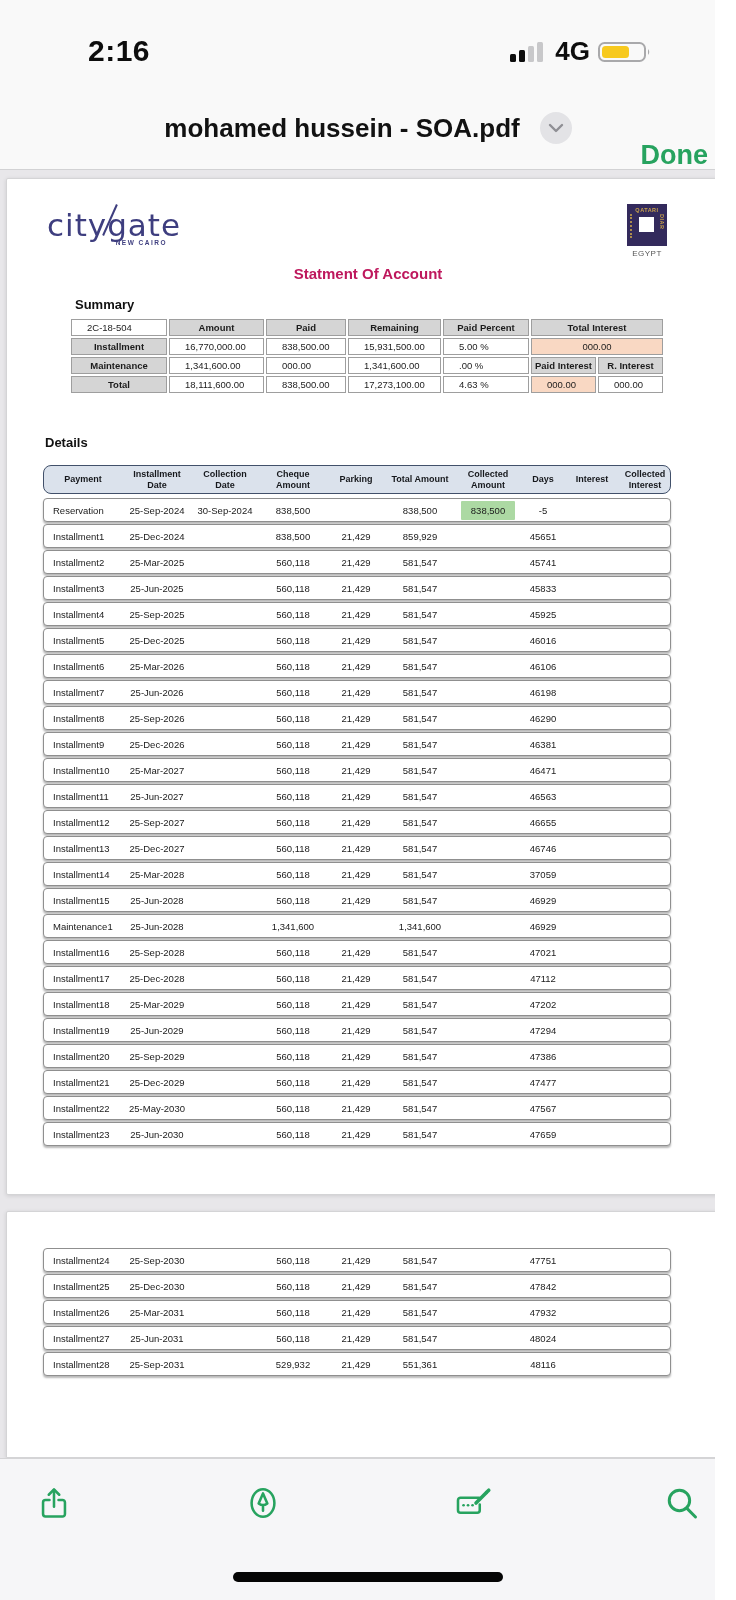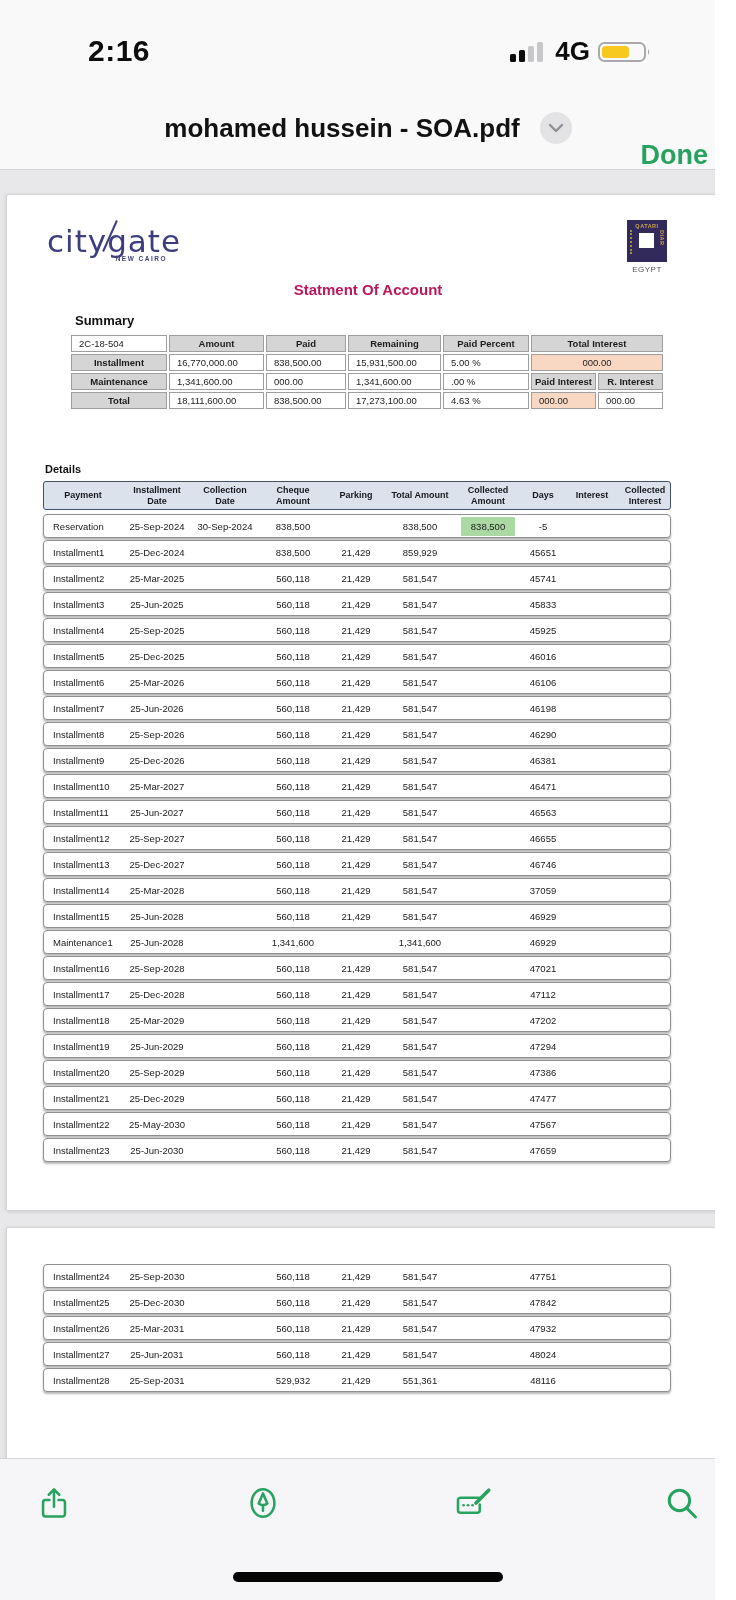--- a/index.html
+++ b/index.html
@@ -11,21 +11,21 @@
   .topbar { position:absolute; top:0; left:0; width:736px; height:170px; background:#f9f9f9; border-bottom:1px solid #d2d2d4; z-index:5; }
   .time { position:absolute; left:88px; top:34px; font-size:30px; font-weight:700; color:#0d0d0d; letter-spacing:0.5px; }
   .status-right { position:absolute; right:84px; top:36px; display:flex; align-items:center; gap:8px; }
   .net-label { font-size:26px; font-weight:600; color:#0d0d0d; }
   .navrow { position:absolute; top:96px; left:0; width:736px; height:64px; display:flex; align-items:center; justify-content:center; gap:20px; }
   .doc-title { font-size:26px; font-weight:700; color:#121212; }
   .chev-circle { width:32px; height:32px; border-radius:50%; background:#e3e3e6; display:flex; align-items:center; justify-content:center; }
   .done-btn { position:absolute; right:28px; top:100px; font-size:27px; font-weight:700; color:#27a35f; background:none; border:0; cursor:pointer;margin-top:40px; }
 
   
-  .page { position:absolute; left:6px; width:724px; background:#ffffff; border:1px solid #d4d4d6; box-shadow:0 1px 4px rgba(0,0,0,0.12);margin-top:16px; }
+  .page { position:absolute; left:6px; width:724px; background:#ffffff; border:1px solid #d4d4d6; box-shadow:0 1px 4px rgba(0,0,0,0.12); }
   .page1 { top:178px; height:1017px; border-radius:2px; }
   .page2 { top:1211px; height:247px; border-radius:2px 2px 0 0; }
 
   
   .brand { position:absolute; left:40px; top:28px; color:#3e3e7f; }
   .brand-text { font-family:"DejaVu Sans", sans-serif; font-size:31px; letter-spacing:1px; position:relative; }
   .brand-text::after { content:""; position:absolute; left:62px; top:-4px; width:2px; height:34px; background:#3e3e7f; transform:rotate(24deg); }
   .brand-sub { font-size:6.5px; letter-spacing:1.5px; text-align:right; margin-top:-4px; padding-right:14px; font-weight:700; }
   .qd { position:absolute; right:60px; top:25px; width:44px; text-align:center; }
   .qd-square { position:relative; width:40px; height:42px; background:#332a5c; margin:0 auto; }
@@ -35,28 +35,28 @@
   .qd-inner { position:absolute; top:13px; left:12px; width:15px; height:15px; background:#ffffff; }
   .qd-egypt { font-size:8px; color:#555; margin-top:3px; letter-spacing:0.5px; }
 
   .doc-heading { position:absolute; top:86px; left:0; width:100%; text-align:center; font-size:15px; font-weight:700; color:#be185d; font-family:Liberation Sans, sans-serif; }
 
   
   .sum-heading { position:absolute; top:118px; left:68px; font-size:13px; font-weight:700; color:#111; }
   .summary-grid { position:absolute; top:140px; left:64px; display:grid; grid-template-columns:96px 95px 80px 93px 86px 65px 65px; grid-auto-rows:17px; gap:2px; }
   .scell { border:1px solid #9e9e9e; background:#fff; display:flex; align-items:center; justify-content:center; font-size:9.5px; color:#1c1c1c; overflow:hidden; white-space:nowrap; }
   .shdr { background:#d5d5d5; font-weight:700; }
-  .sval { justify-content:flex-start; padding-left:7px; }
+  .sval { justify-content:flex-start; padding-left:15px; }
   .speach { background:#f9d8c3; }
   .span2 { grid-column:span 2; }
 
   
-  .det-heading { position:absolute; top:268px; left:38px; font-size:11px; font-weight:700; color:#111; }
+  .det-heading { position:absolute; top:256px; left:38px; font-size:13px; font-weight:700; color:#111; }
   .dgrid { display:grid; grid-template-columns:78px 70px 66px 70px 56px 72px 64px 46px 52px 54px; align-items:center; }
-  .dheader { position:absolute; top:286px; left:36px; width:628px; height:29px; background:#dbe2ec; border:1px solid #41506a; border-radius:3px; font-size:9px; font-weight:700; color:#16181c; }
+  .dheader { position:absolute; top:286px; left:36px; width:628px; height:29px; background:#dbe2ec; border:1px solid #41506a; border-radius:8px; font-size:9px; font-weight:700; color:#16181c; }
   .dheader .dc { text-align:center; line-height:1.15; padding:0 3px; }
   .rows { position:absolute; left:36px; width:628px;border-radius:12px; }
   .rows-p1 { top:319px; }
   .rows-p2 { top:36px; }
   .drow { height:24px; margin-bottom:2px; background:#fff; border:1px solid #8f8f8f; border-radius:4px; box-shadow:0 2px 2px rgba(0,0,0,0.28); font-size:9.5px; color:#1a1a1a; }
   .drow .dc { text-align:center; white-space:nowrap; overflow:hidden; }
   .drow .dc.c0 { text-align:left; padding-left:9px; }
   .drow .dc.hl { background:#acd9a3; border-radius:1px; margin:0 5px; padding:4px 0; }
 
   

